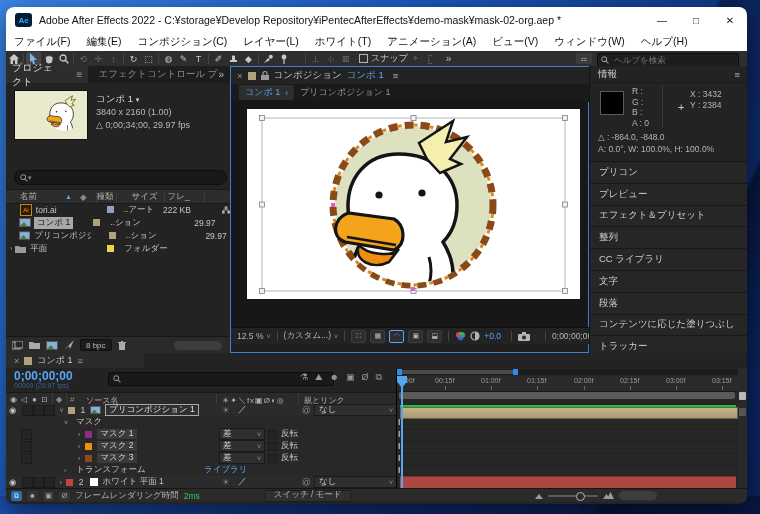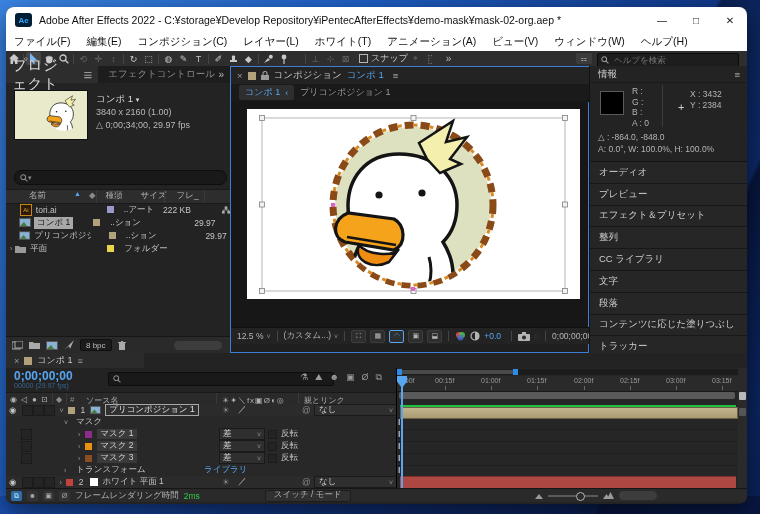--- a/index.html
+++ b/index.html
@@ -28,30 +28,30 @@
   .snapbox .sq{width:7px;height:7px;border:1px solid #b5b5b5;margin-right:3px;}
   .helpsearch{position:absolute;right:8px;top:1.5px;width:140px;height:12px;background:#1d1d1d;border:1px solid #0c0c0c;
               border-radius:2px;display:flex;align-items:center;}
   .helpsearch input{background:transparent;border:none;outline:none;color:#9a9a9a;font-size:8.5px;width:110px;font-family:inherit;}
   .wsicon{position:absolute;right:155px;top:2px;width:16px;height:11px;background:#3c3c3c;border-radius:2px;color:#bbb;font-size:7px;display:flex;align-items:center;justify-content:center;}
   .more{color:#bbb;font-size:10px;margin-left:8px;}
   .main{position:absolute;left:0;top:59px;width:100%;height:287px;background:#1a1a1a;}
   
   .proj{position:absolute;left:0;top:0;width:224px;height:287px;background:#232323;border-right:2px solid #121212;}
   .ptabs{position:absolute;left:0;top:0;width:100%;height:17px;background:#1d1d1d;display:flex;align-items:center;}
-  .ptab-active{background:#2d2d2d;height:17px;display:flex;align-items:center;padding:0 6px;color:#d6d6d6;font-size:15px;gap:18px;}
+  .ptab-active{background:#2d2d2d;height:17px;display:flex;align-items:center;padding:0 6px;color:#d6d6d6;font-size:10px;gap:18px;}
   .ptab-inactive{display:flex;align-items:center;color:#8a8a8a;font-size:9.5px;padding:0 6px;gap:4px;white-space:nowrap;overflow:hidden;max-width:118px;}
   .chip{width:8px;height:8px;background:#b1a27b;display:inline-block;}
   .pinfo{position:absolute;left:8px;top:24px;display:flex;gap:8px;}
   .thumb{width:72px;height:48px;background:#e8eacb;border:1px solid #101010;}
   .pinfotext{font-size:9px;color:#b8b8b8;line-height:13px;padding-top:2px;}
   .pinfotext .t1{color:#dadada;font-size:9.5px;}
   .psearch{position:absolute;left:8px;top:104px;width:206px;height:13px;background:#191919;border:1px solid #0e0e0e;border-radius:7px;display:flex;align-items:center;padding-left:5px;}
   .phead{position:absolute;left:0;top:123px;width:100%;height:13px;background:#2d2d2d;border-top:1px solid #1a1a1a;border-bottom:1px solid #1a1a1a;
-         font-size:8.5px;color:#b5b5b5;display:flex;align-items:flex-start;padding-left:9px;}
+         font-size:8.5px;color:#b5b5b5;display:flex;align-items:center;}
   .phead span{white-space:nowrap;}
   .prow{position:absolute;left:0;width:100%;height:13px;display:flex;align-items:center;font-size:8.5px;color:#c5c5c5;}
   .prow .name{width:60px;white-space:nowrap;overflow:hidden;}
   .lblsq{width:7px;height:7px;display:inline-block;margin-left:2px;}
   .vline{position:absolute;top:0;width:1px;height:100%;background:#3a3a3a;}
   .pbottom{position:absolute;left:0;bottom:0;width:100%;height:16px;background:#2a2a2a;border-top:1px solid #161616;display:flex;align-items:center;gap:6px;padding-left:6px;color:#aaa;}
   .bpc{background:#1c1c1c;border:1px solid #0f0f0f;font-size:8px;color:#bbb;padding:0 5px;height:10px;display:flex;align-items:center;border-radius:2px;}
   .pillscroll{position:absolute;right:14px;bottom:3px;width:48px;height:9px;background:#3d3d3d;border-radius:5px;}
   
   .comp{position:absolute;left:224px;top:0;width:359px;height:287px;background:#1f1f1f;border:1px solid #3d7fd6;box-sizing:border-box;}
@@ -471,21 +471,21 @@
         <div class="xy">
           <div>X : 3432</div>
           <div>Y : 2384</div>
         </div>
         <div class="infolines">
           <div>△ : -864.0, -848.0</div>
           <div>A: 0.0°, W: 100.0%, H: 100.0%</div>
         </div>
       </div>
       <div class="collapse-row">
-          <span>オーディオ</span>
+          <span>プリコン</span>
         </div>
       <div class="collapse-row">
           <span>プレビュー</span>
         </div>
       <div class="collapse-row">
           <span>エフェクト＆プリセット</span>
         </div>
       <div class="collapse-row">
           <span>整列</span>
         </div>

